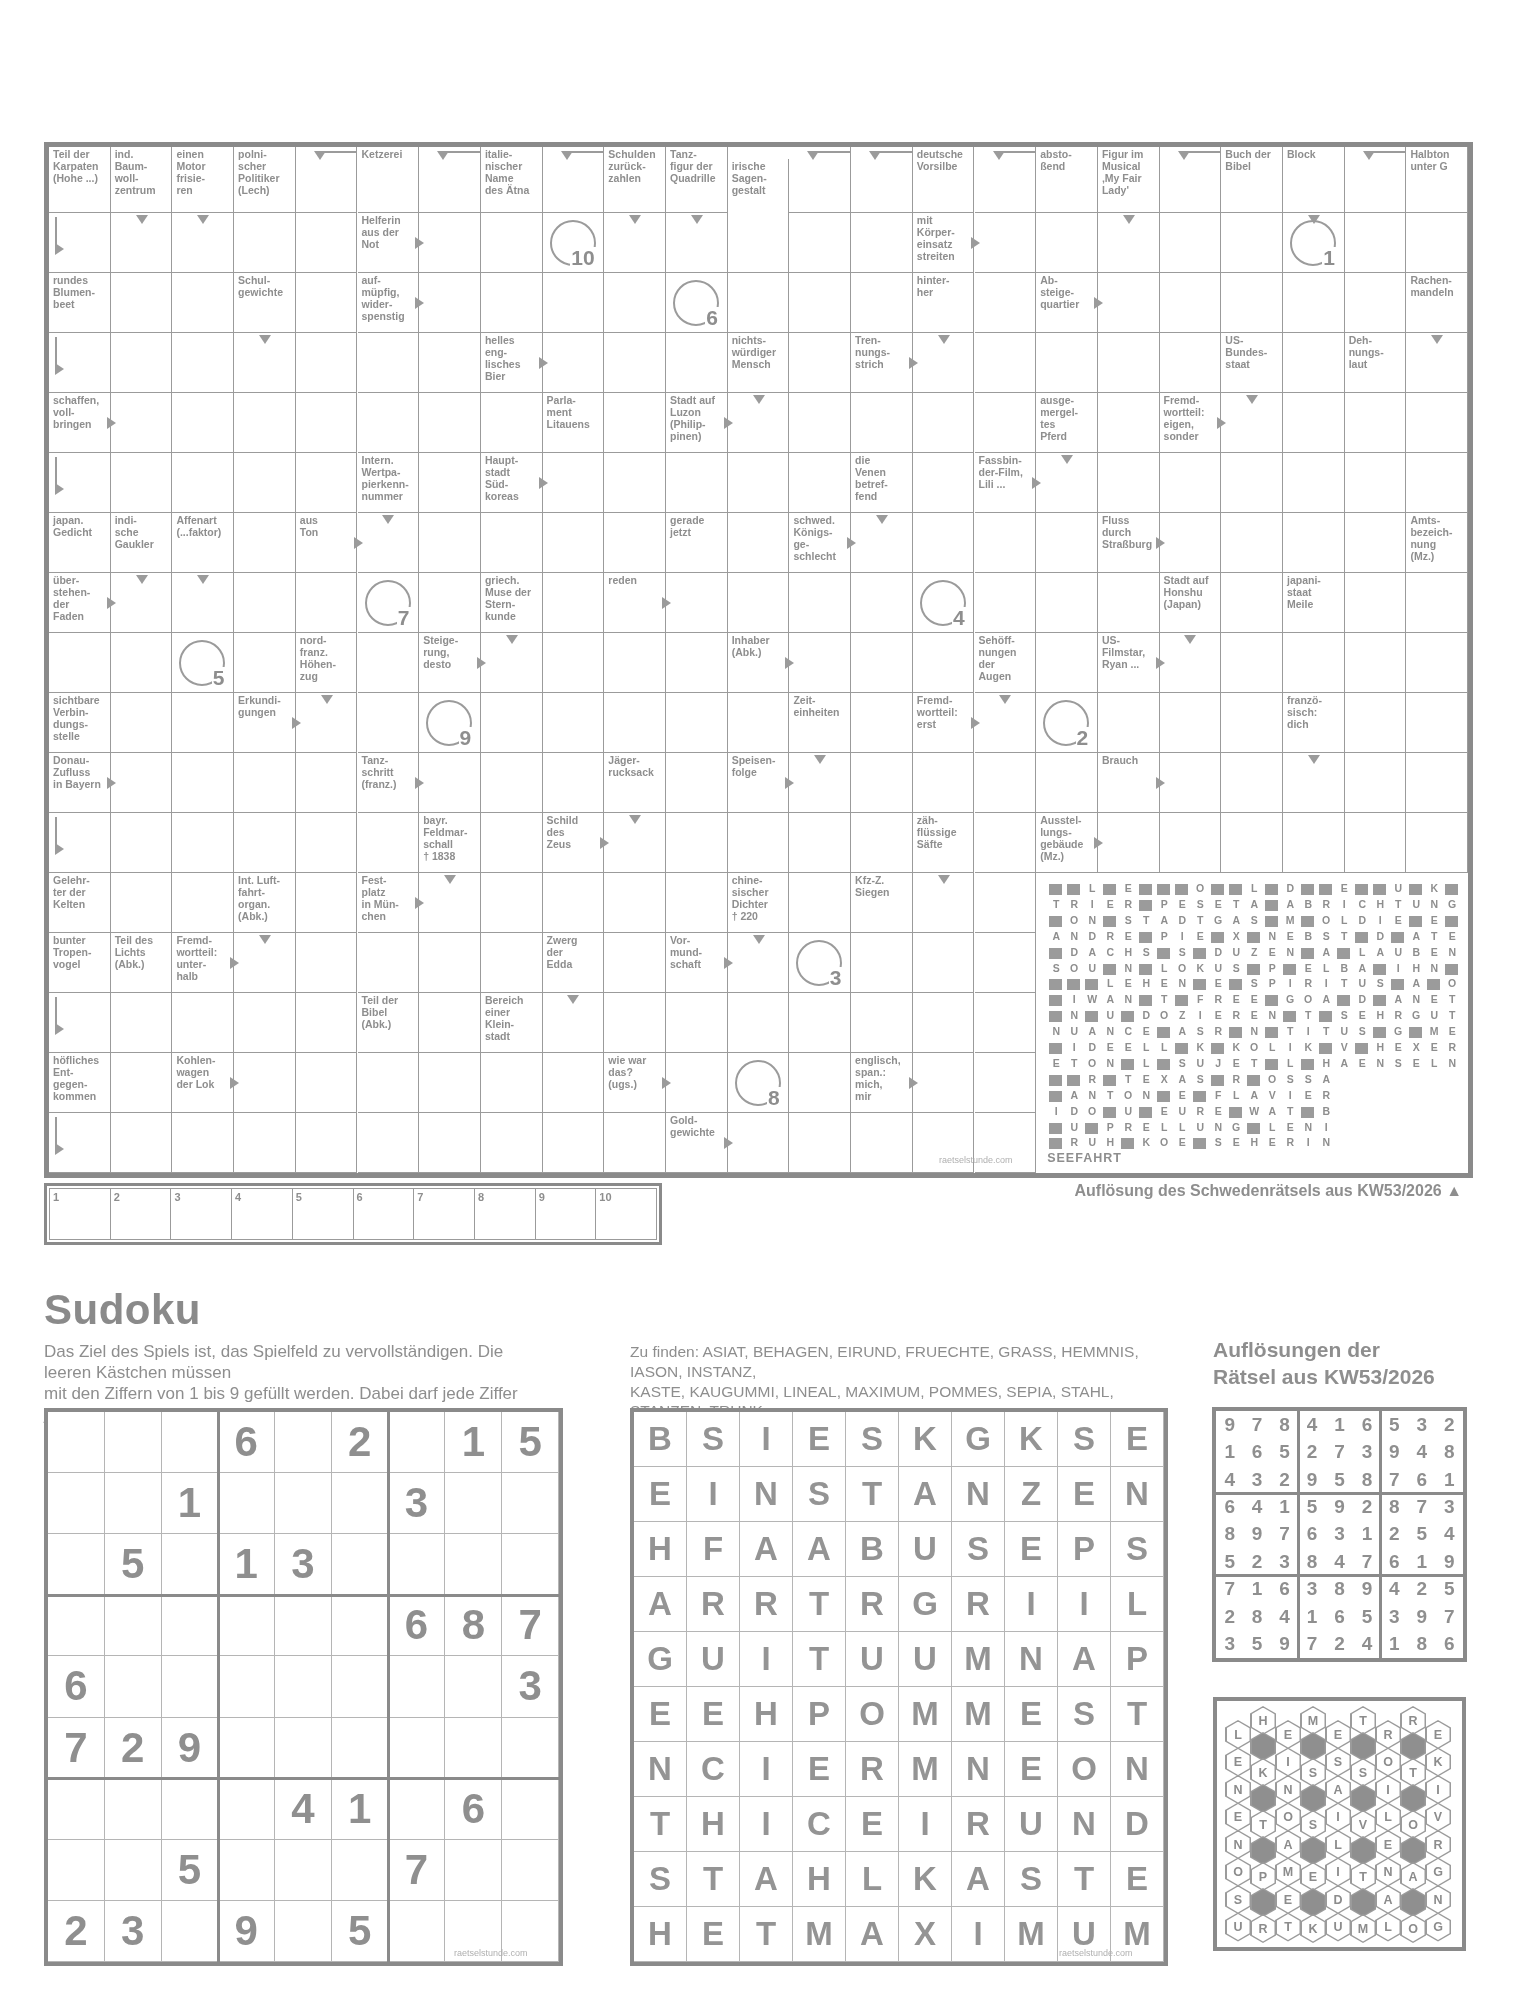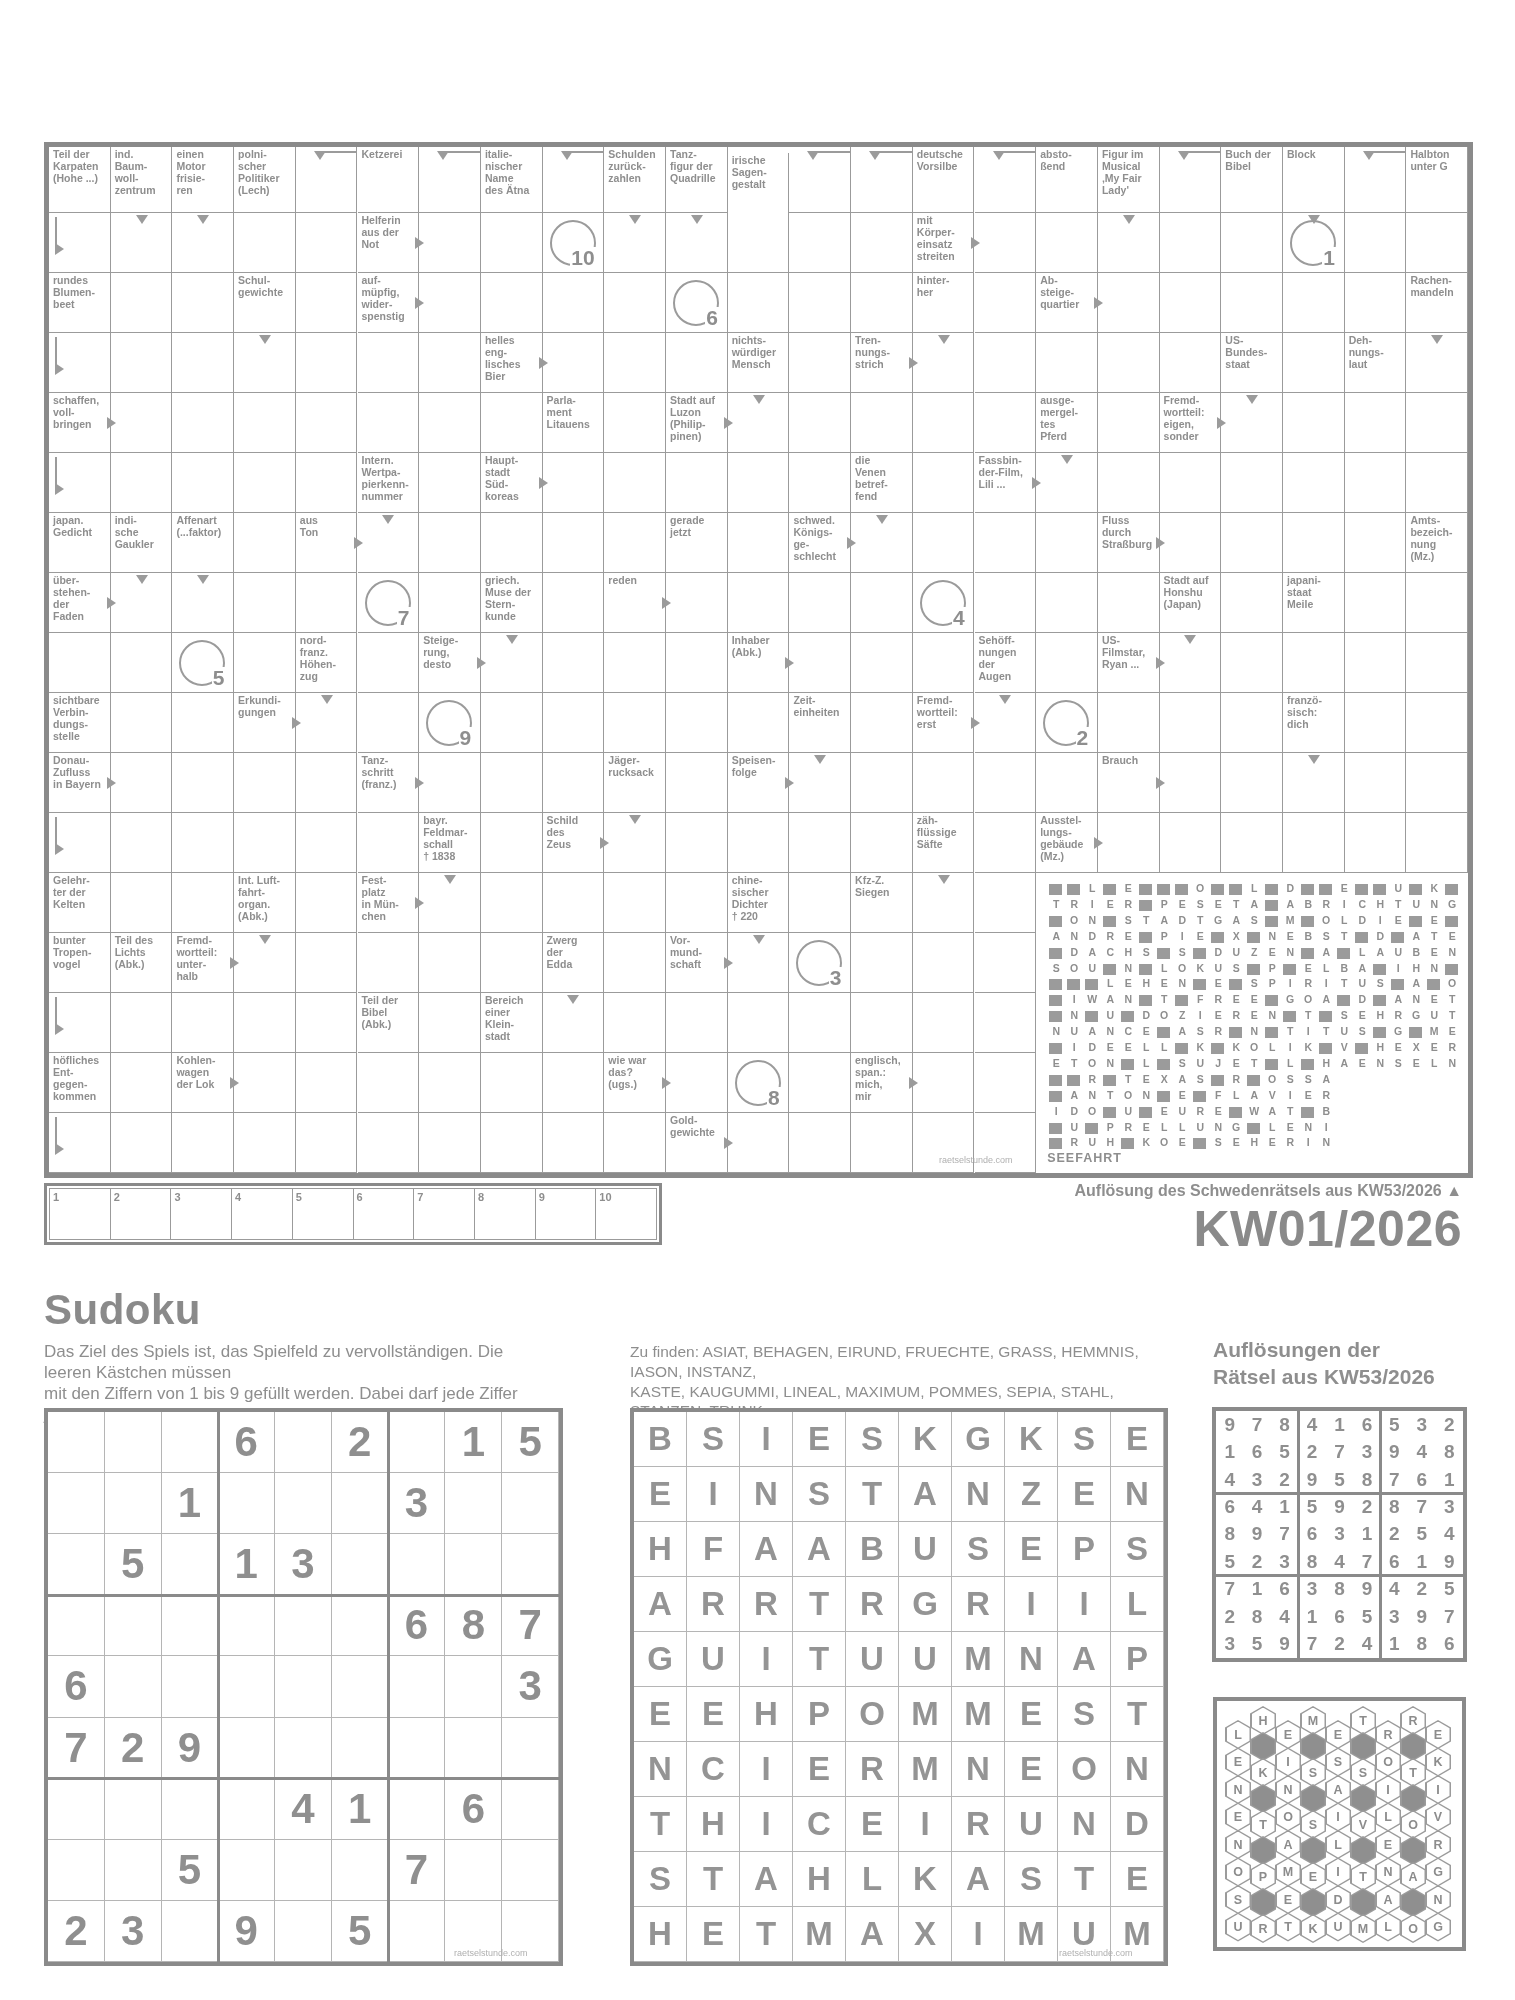--- a/index.html
+++ b/index.html
@@ -68,21 +68,21 @@
 nischer
 Name
 des Ätna</div>
       <div class="xcell" style="left: 493.6px; top: 0px; width: 61.7px; height: 66px;"></div>
       <div class="xcell xclue" style="left: 555.3px; top: 0px; width: 61.7px; height: 66px;">Schulden
 zurück-
 zahlen</div>
       <div class="xcell xclue" style="left: 617px; top: 0px; width: 61.7px; height: 66px;">Tanz-
 figur der
 Quadrille</div>
-      <div class="xcell xclue" style="left: 678.7px; top: 6px; width: 61.7px; height: 65px;">irische
+      <div class="xcell xclue" style="left: 678.7px; top: 12px; width: 61.7px; height: 65px;">irische
 Sagen-
 gestalt</div>
       <div class="xcell" style="left: 740.4px; top: 0px; width: 61.7px; height: 66px;"></div>
       <div class="xcell" style="left: 802.1px; top: 0px; width: 61.7px; height: 66px;"></div>
       <div class="xcell xclue" style="left: 863.8px; top: 0px; width: 61.7px; height: 66px;">deutsche
 Vorsilbe</div>
       <div class="xcell" style="left: 925.5px; top: 0px; width: 61.7px; height: 66px;"></div>
       <div class="xcell xclue" style="left: 987.2px; top: 0px; width: 61.7px; height: 66px;">absto-
 ßend</div>
       <div class="xcell xclue" style="left: 1048.9px; top: 0px; width: 61.7px; height: 66px;">Figur im
@@ -1071,21 +1071,20 @@
         <div class="scell">7</div>
         <div class="scell">8</div>
         <div class="scell">9</div>
         <div class="scell">10</div>
       </div>
     </div>
 
   <div class="abs" style="left:900px;top:1182px;width:562px;text-align:right;font-size:16px;font-weight:700;color:#8e8e8e;">
     <span>Auflösung des Schwedenrätsels aus KW53/2026</span> <span>▲</span>
   </div>
-  <div class="abs h1" style="left:900px;top:1200px;width:562px;text-align:right;font-size:50px;">KW01/2026</div>
 
   <div class="abs h1" style="left:44px;top:1286px;font-size:42px;">Sudoku</div>
   <div class="abs pre" style="left:44px;top:1342px;width:500px;font-size:17px;line-height:1.23;">Das Ziel des Spiels ist, das Spielfeld zu vervollständigen. Die leeren Kästchen müssen
 mit den Ziffern von 1 bis 9 gefüllt werden. Dabei darf jede Ziffer jeweils nur einmal
 in einer Zeile, in einer Spalte und in einem Block à 3x3 Felder vorkommen.</div>
   <div class="puzbox" id="sudoku" style="left:44px;top:1408px;width:511px;height:550px;">
       <div class="pcell" style="left: 0px; top: 0px; width: 56.7778px; height: 61.1111px;"></div>
       <div class="pcell" style="left: 56.7778px; top: 0px; width: 56.7778px; height: 61.1111px;"></div>
       <div class="pcell" style="left: 113.556px; top: 0px; width: 56.7778px; height: 61.1111px;"></div>
       <div class="pcell" style="left: 170.333px; top: 0px; width: 56.7778px; height: 61.1111px;">

